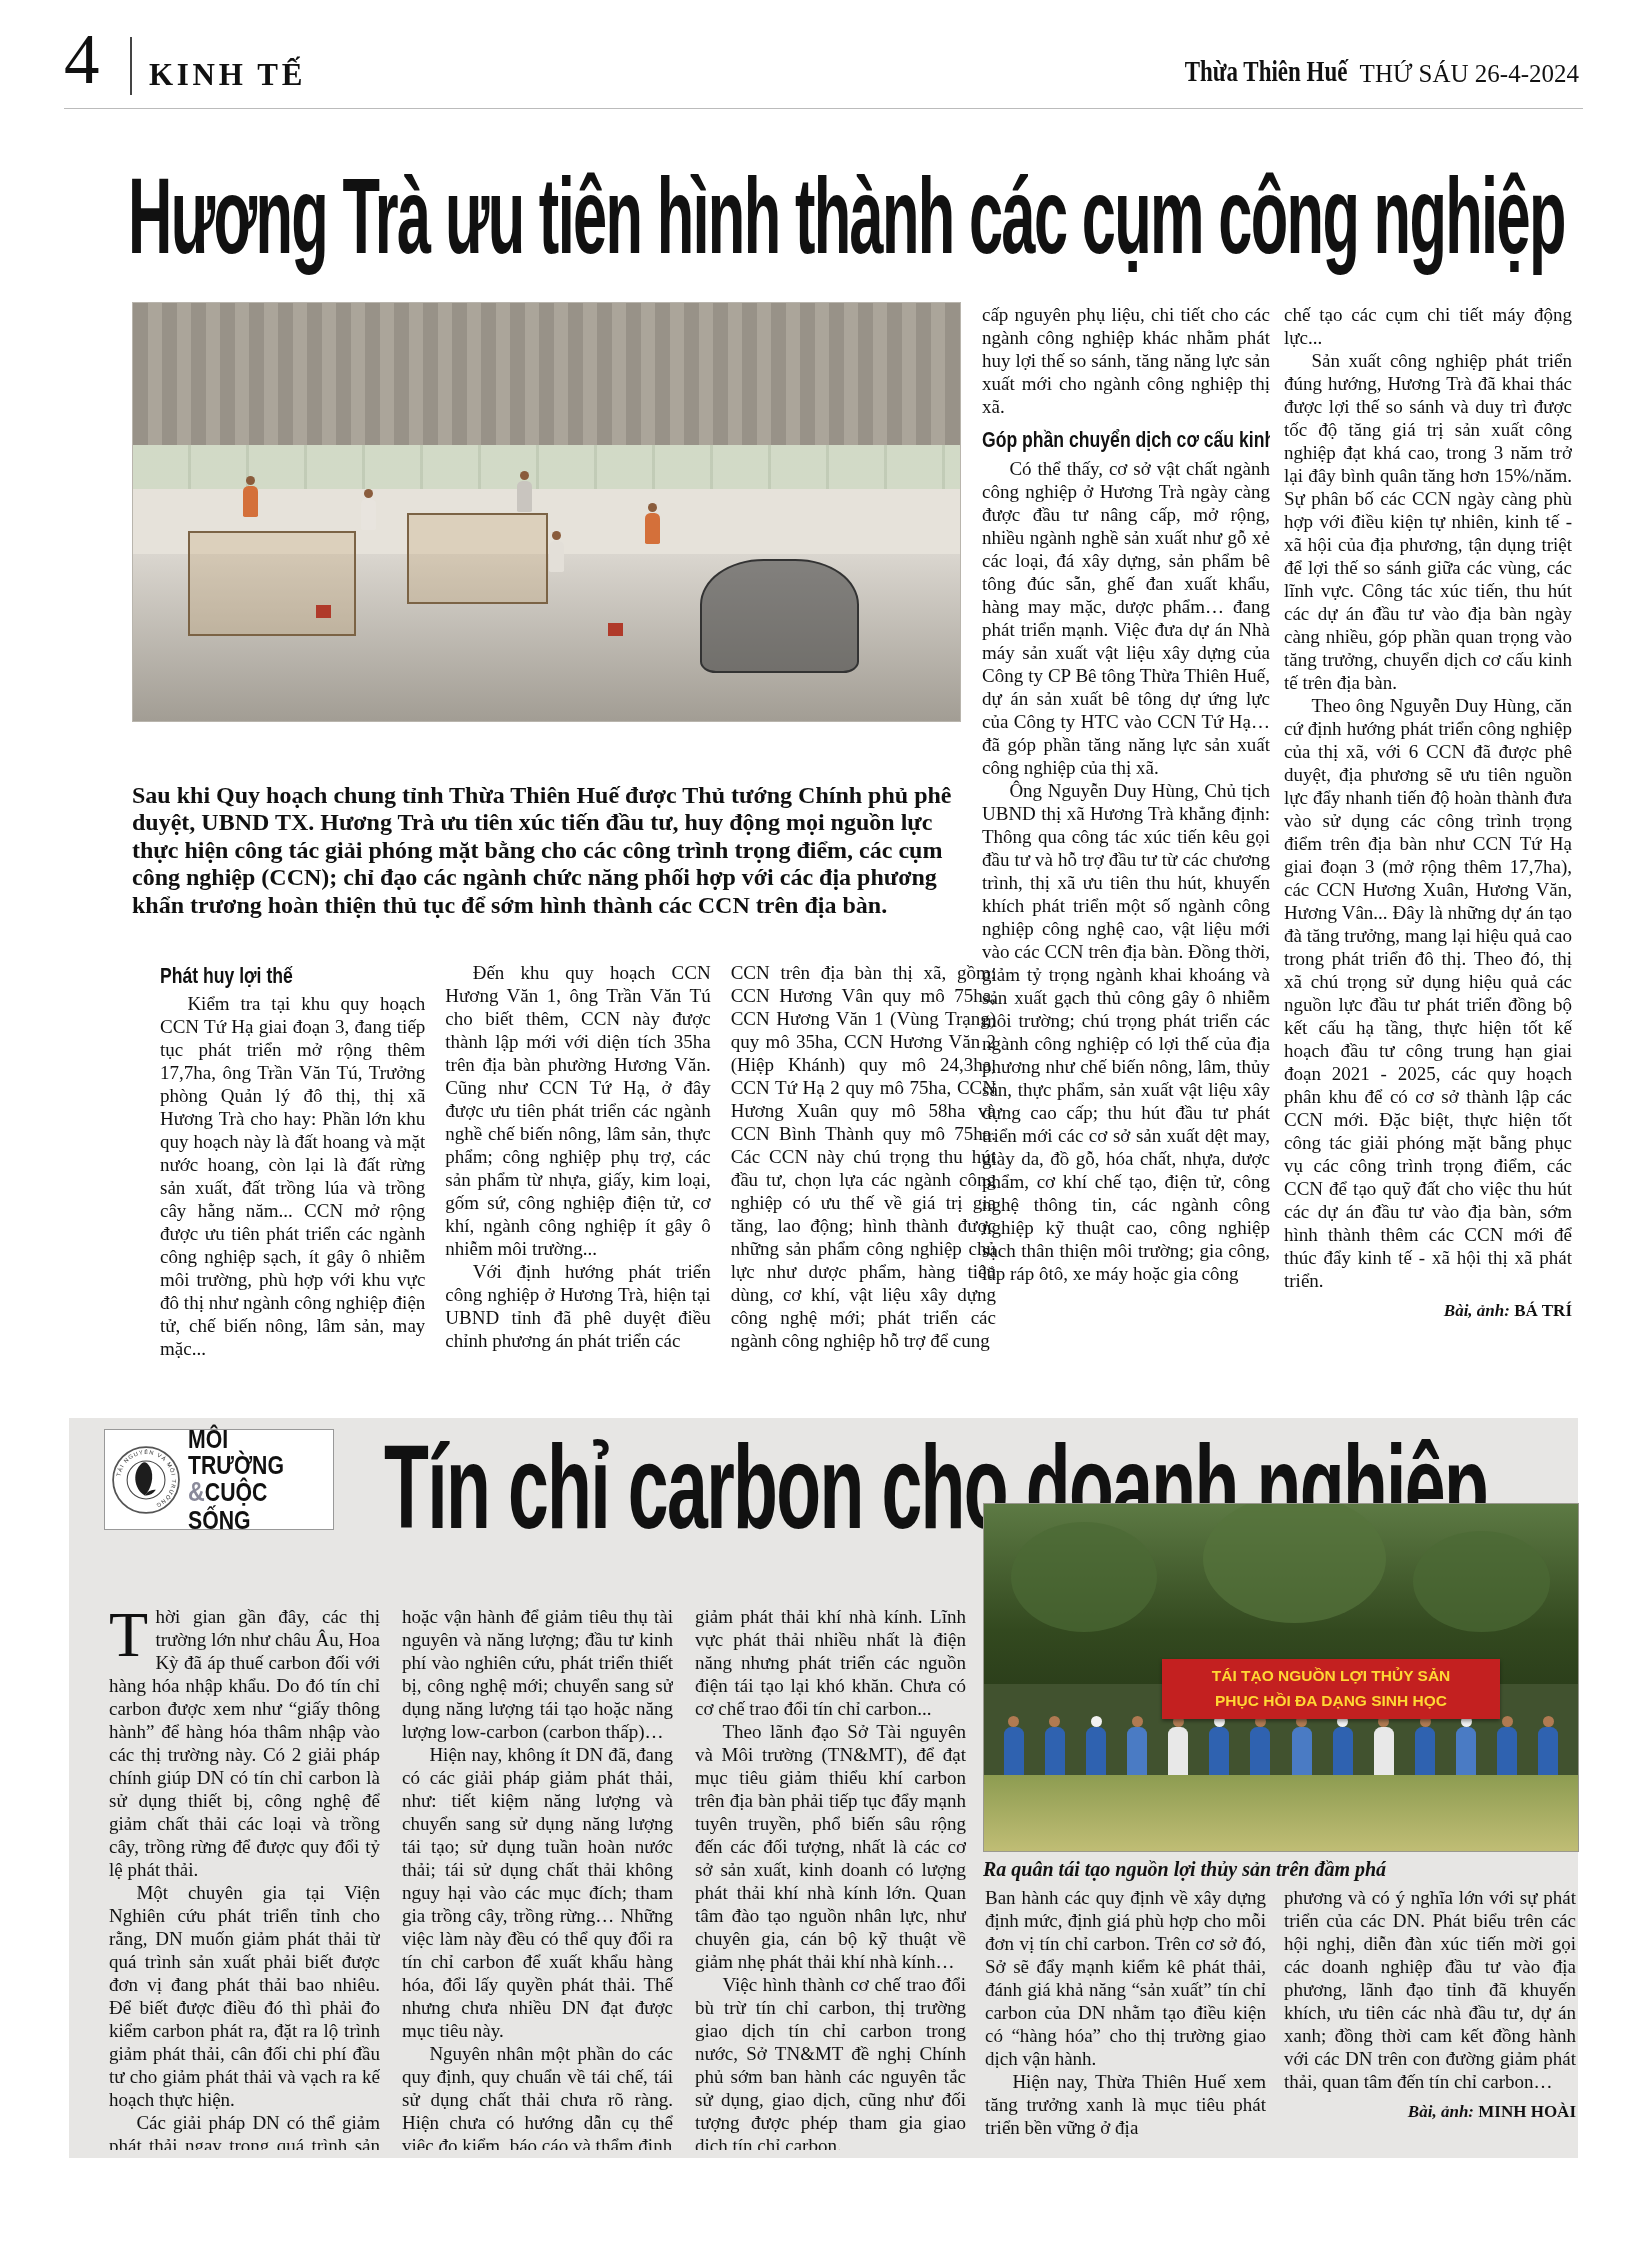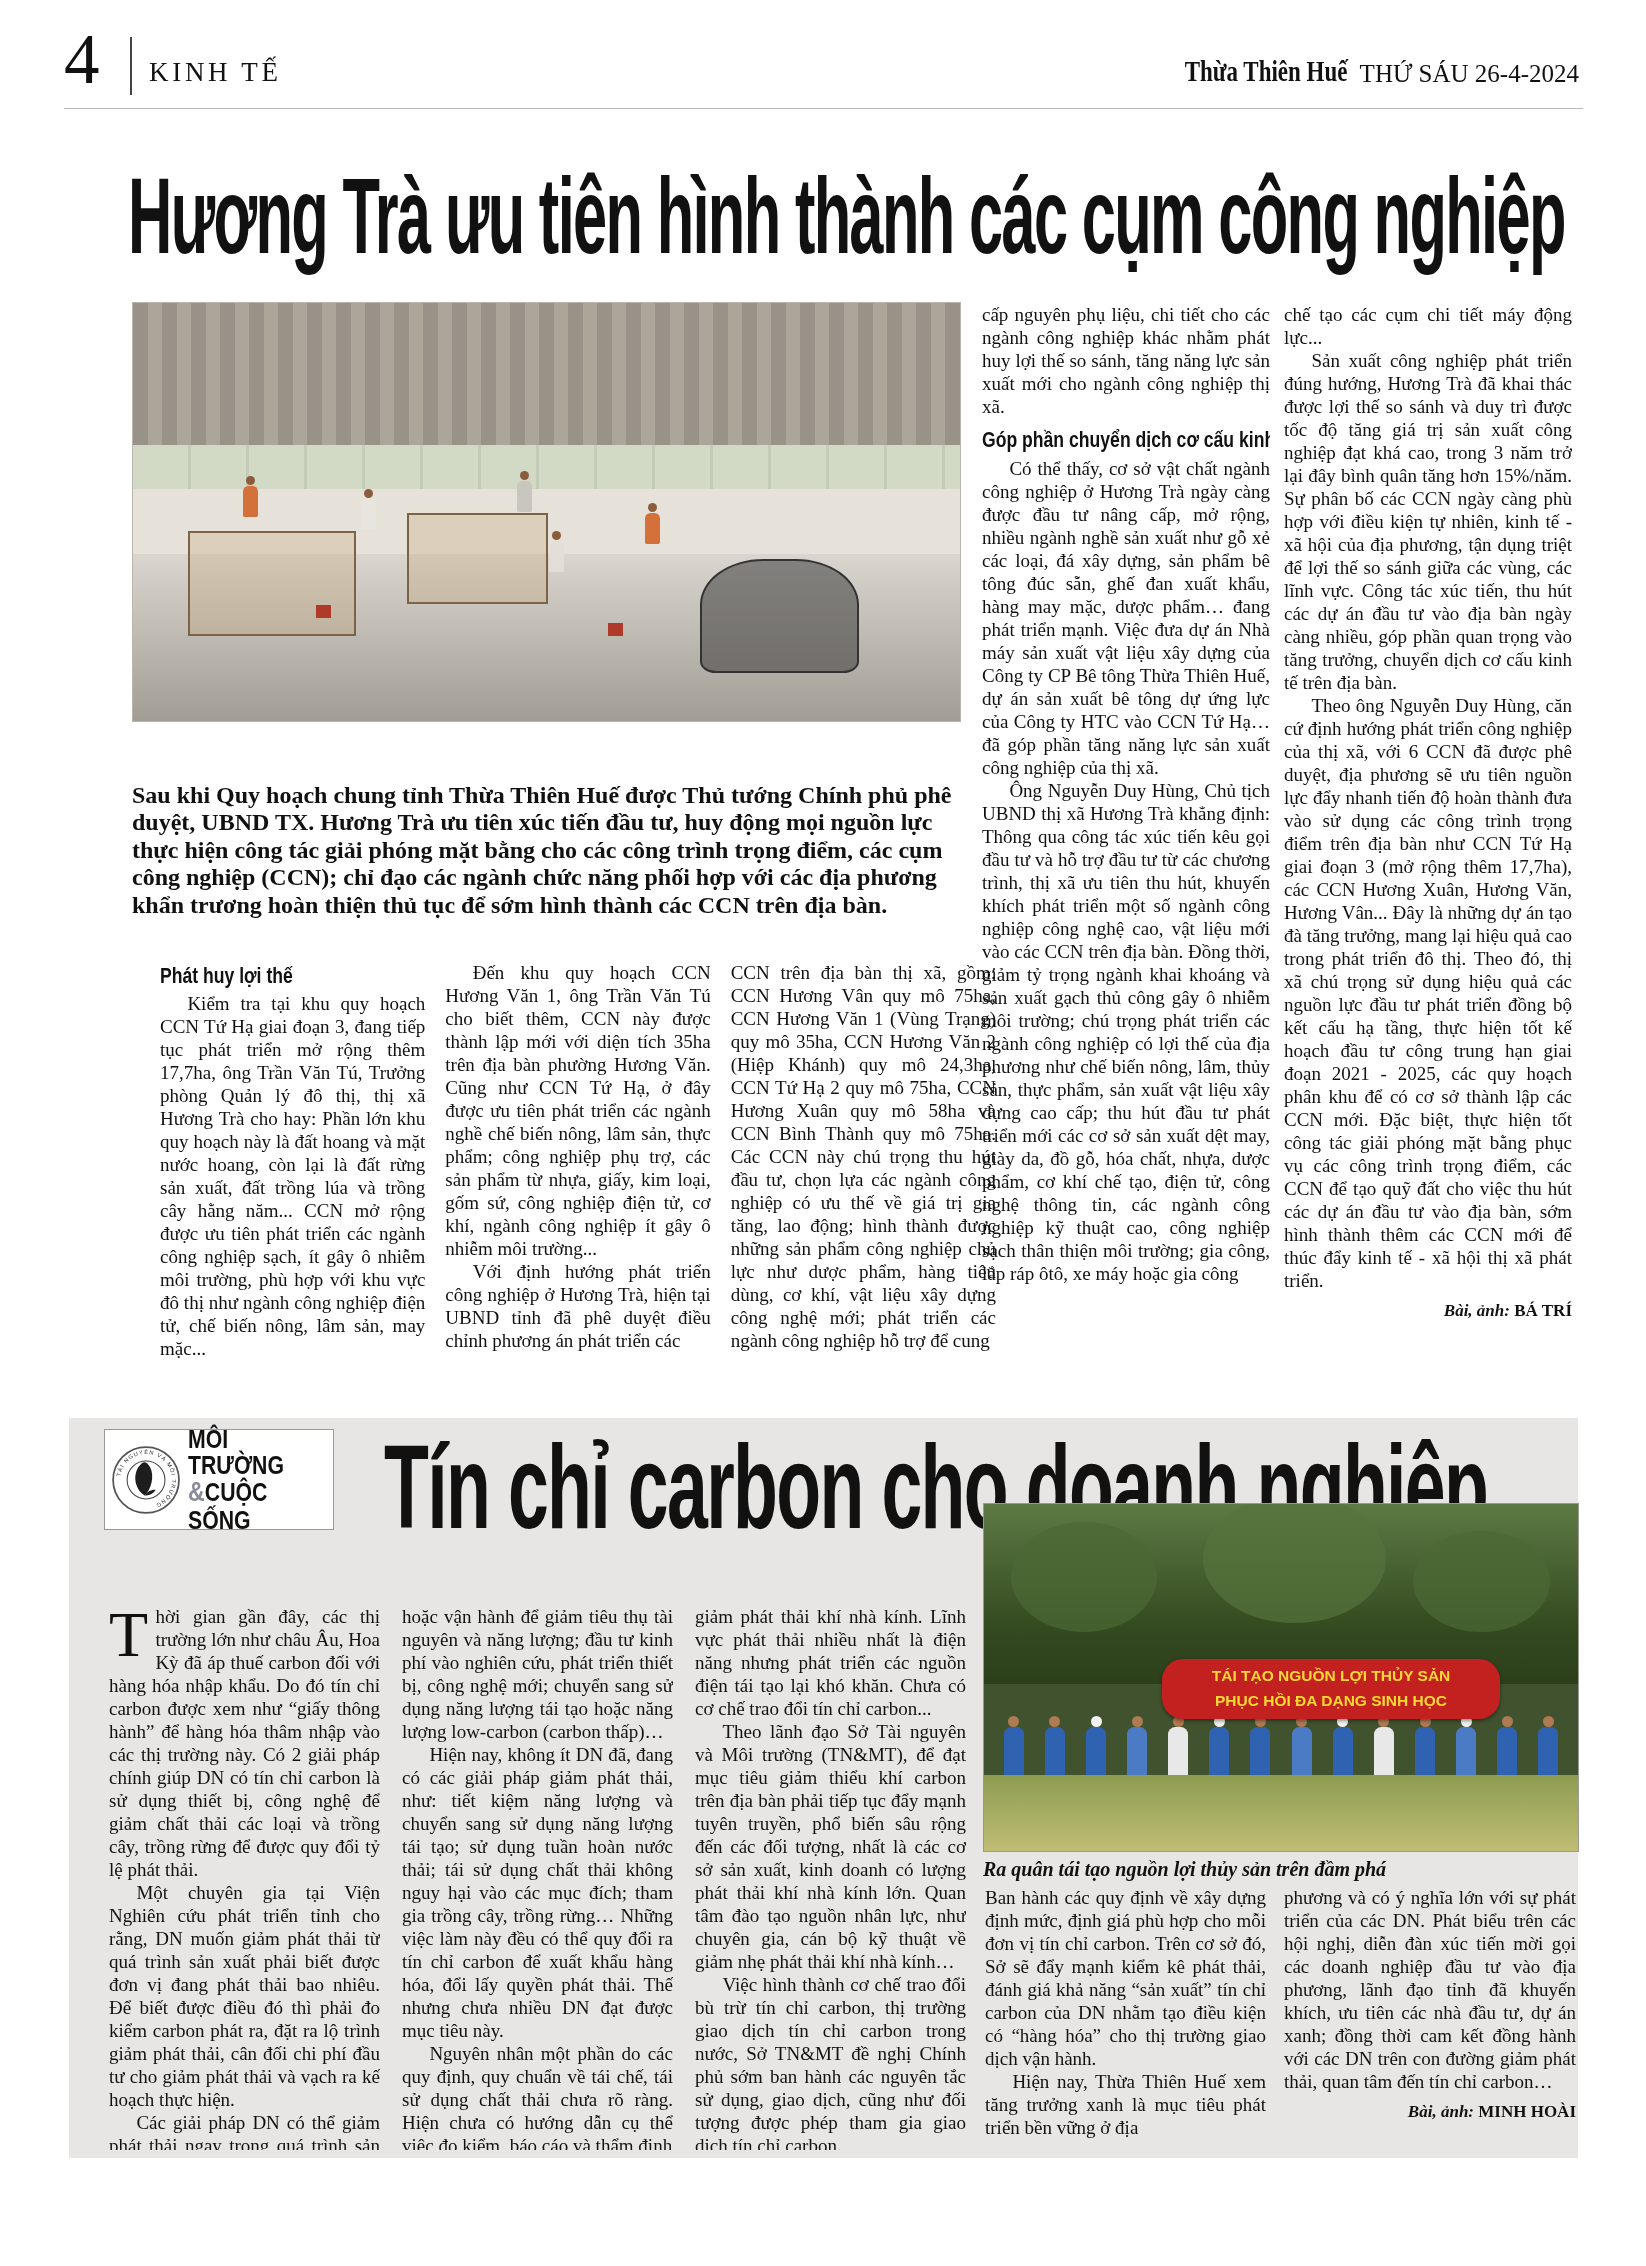--- a/index.html
+++ b/index.html
@@ -1,21 +1,21 @@
 <!DOCTYPE html>
 <html lang="vi" style="font-size:14.6px"><head>
 <meta charset="utf-8">
 <style>
   html,body{margin:0;padding:0;background:#777;}
   .page{position:relative;width:1647px;height:2267px;background:#fff;overflow:hidden;
         font-family:"Liberation Serif","DejaVu Serif",serif;color:#111;}
   
   .hdr-num{position:absolute;left:64px;top:24px;font-size:71px;line-height:1;font-weight:400;}
   .hdr-bar{position:absolute;left:130px;top:37px;width:1.8px;height:58px;background:#444;}
-  .hdr-section{position:absolute;left:149px;top:57px;font-size:27px;letter-spacing:3.7px;}
+  .hdr-section{position:absolute;left:149px;top:57px;font-size:31px;letter-spacing:3.7px;font-weight:bold;}
   .hdr-right{position:absolute;right:68px;top:57px;white-space:nowrap;}
   .hdr-mast{display:inline-block;font-weight:bold;font-size:28px;transform:scale(.82,1.08);transform-origin:right bottom;margin-right:9.1px;}
   .hdr-date{font-size:25px;}
   .hdr-rule{position:absolute;left:64px;right:64px;top:108px;height:0.9px;background:#bbb;}
   
   .a1-headline{position:absolute;left:128px;top:154px;white-space:nowrap;
        font-family:"Liberation Sans","DejaVu Sans",sans-serif;font-weight:bold;
        font-size:66px;letter-spacing:-1.8px;transform:scale(.93,1.62);transform-origin:left top;}
   .photo1{position:absolute;left:132px;top:302px;width:827px;height:418px;overflow:hidden;border:0.9px solid #b9b5ad;background:#ded9d1;}
   .ph1-ceiling{position:absolute;left:0;top:0;right:0;height:34%;
@@ -59,21 +59,21 @@
   .ph2-treeblob{position:absolute;border-radius:50%;background:#4c6a35;opacity:.7;}
   .ph2-people{position:absolute;left:0;top:48%;right:0;height:30%;display:flex;justify-content:space-around;align-items:flex-end;padding:0 9.1px;}
   .fig{width:20px;height:48px;background:#2f62b0;border-radius:7.3px 7.3px 0 0;position:relative;}
   .fig:before{content:"";position:absolute;left:4.6px;top:-11px;width:11px;height:11px;border-radius:50%;background:#b07a52;}
   .fig:nth-child(3n):before{background:#f2f2f2;}
   .fig:nth-child(4n){background:#4a7bc4;}
   .fig:nth-child(5n){background:#e8e8e8;}
   .ph2-banner{position:absolute;left:178px;top:155px;width:338px;height:60px;background:#c32020;
        color:#ffd834;font-family:"Liberation Sans","DejaVu Sans",sans-serif;font-weight:bold;
        font-size:15.5px;line-height:1.6;text-align:center;display:flex;flex-direction:column;justify-content:center;
-       box-shadow:0 1.8px 3.7px rgba(0,0,0,.4);border-radius:21px;}
+       box-shadow:0 1.8px 3.7px rgba(0,0,0,.4);}
   .ph2-grass{position:absolute;left:0;top:78%;right:0;bottom:0;
        background:linear-gradient(#8d9c51,#c0bd75);}
   .a2-caption{position:absolute;left:914px;top:440px;width:594px;font-style:italic;font-weight:bold;font-size:20px;}
   .a2-cols{position:absolute;left:40px;top:187px;width:857px;height:545px;display:flex;gap:22px;overflow:hidden;}
   .a2-cols .col{flex:1;overflow:hidden;}
   .a2-colR{position:absolute;top:468px;width:281px;height:267px;overflow:hidden;}
   .dropcap p:first-child::first-letter{float:left;font-size:64px;line-height:51px;padding:3.7px 7.3px 0 0;}
 </style>
 </head>
 <body>

